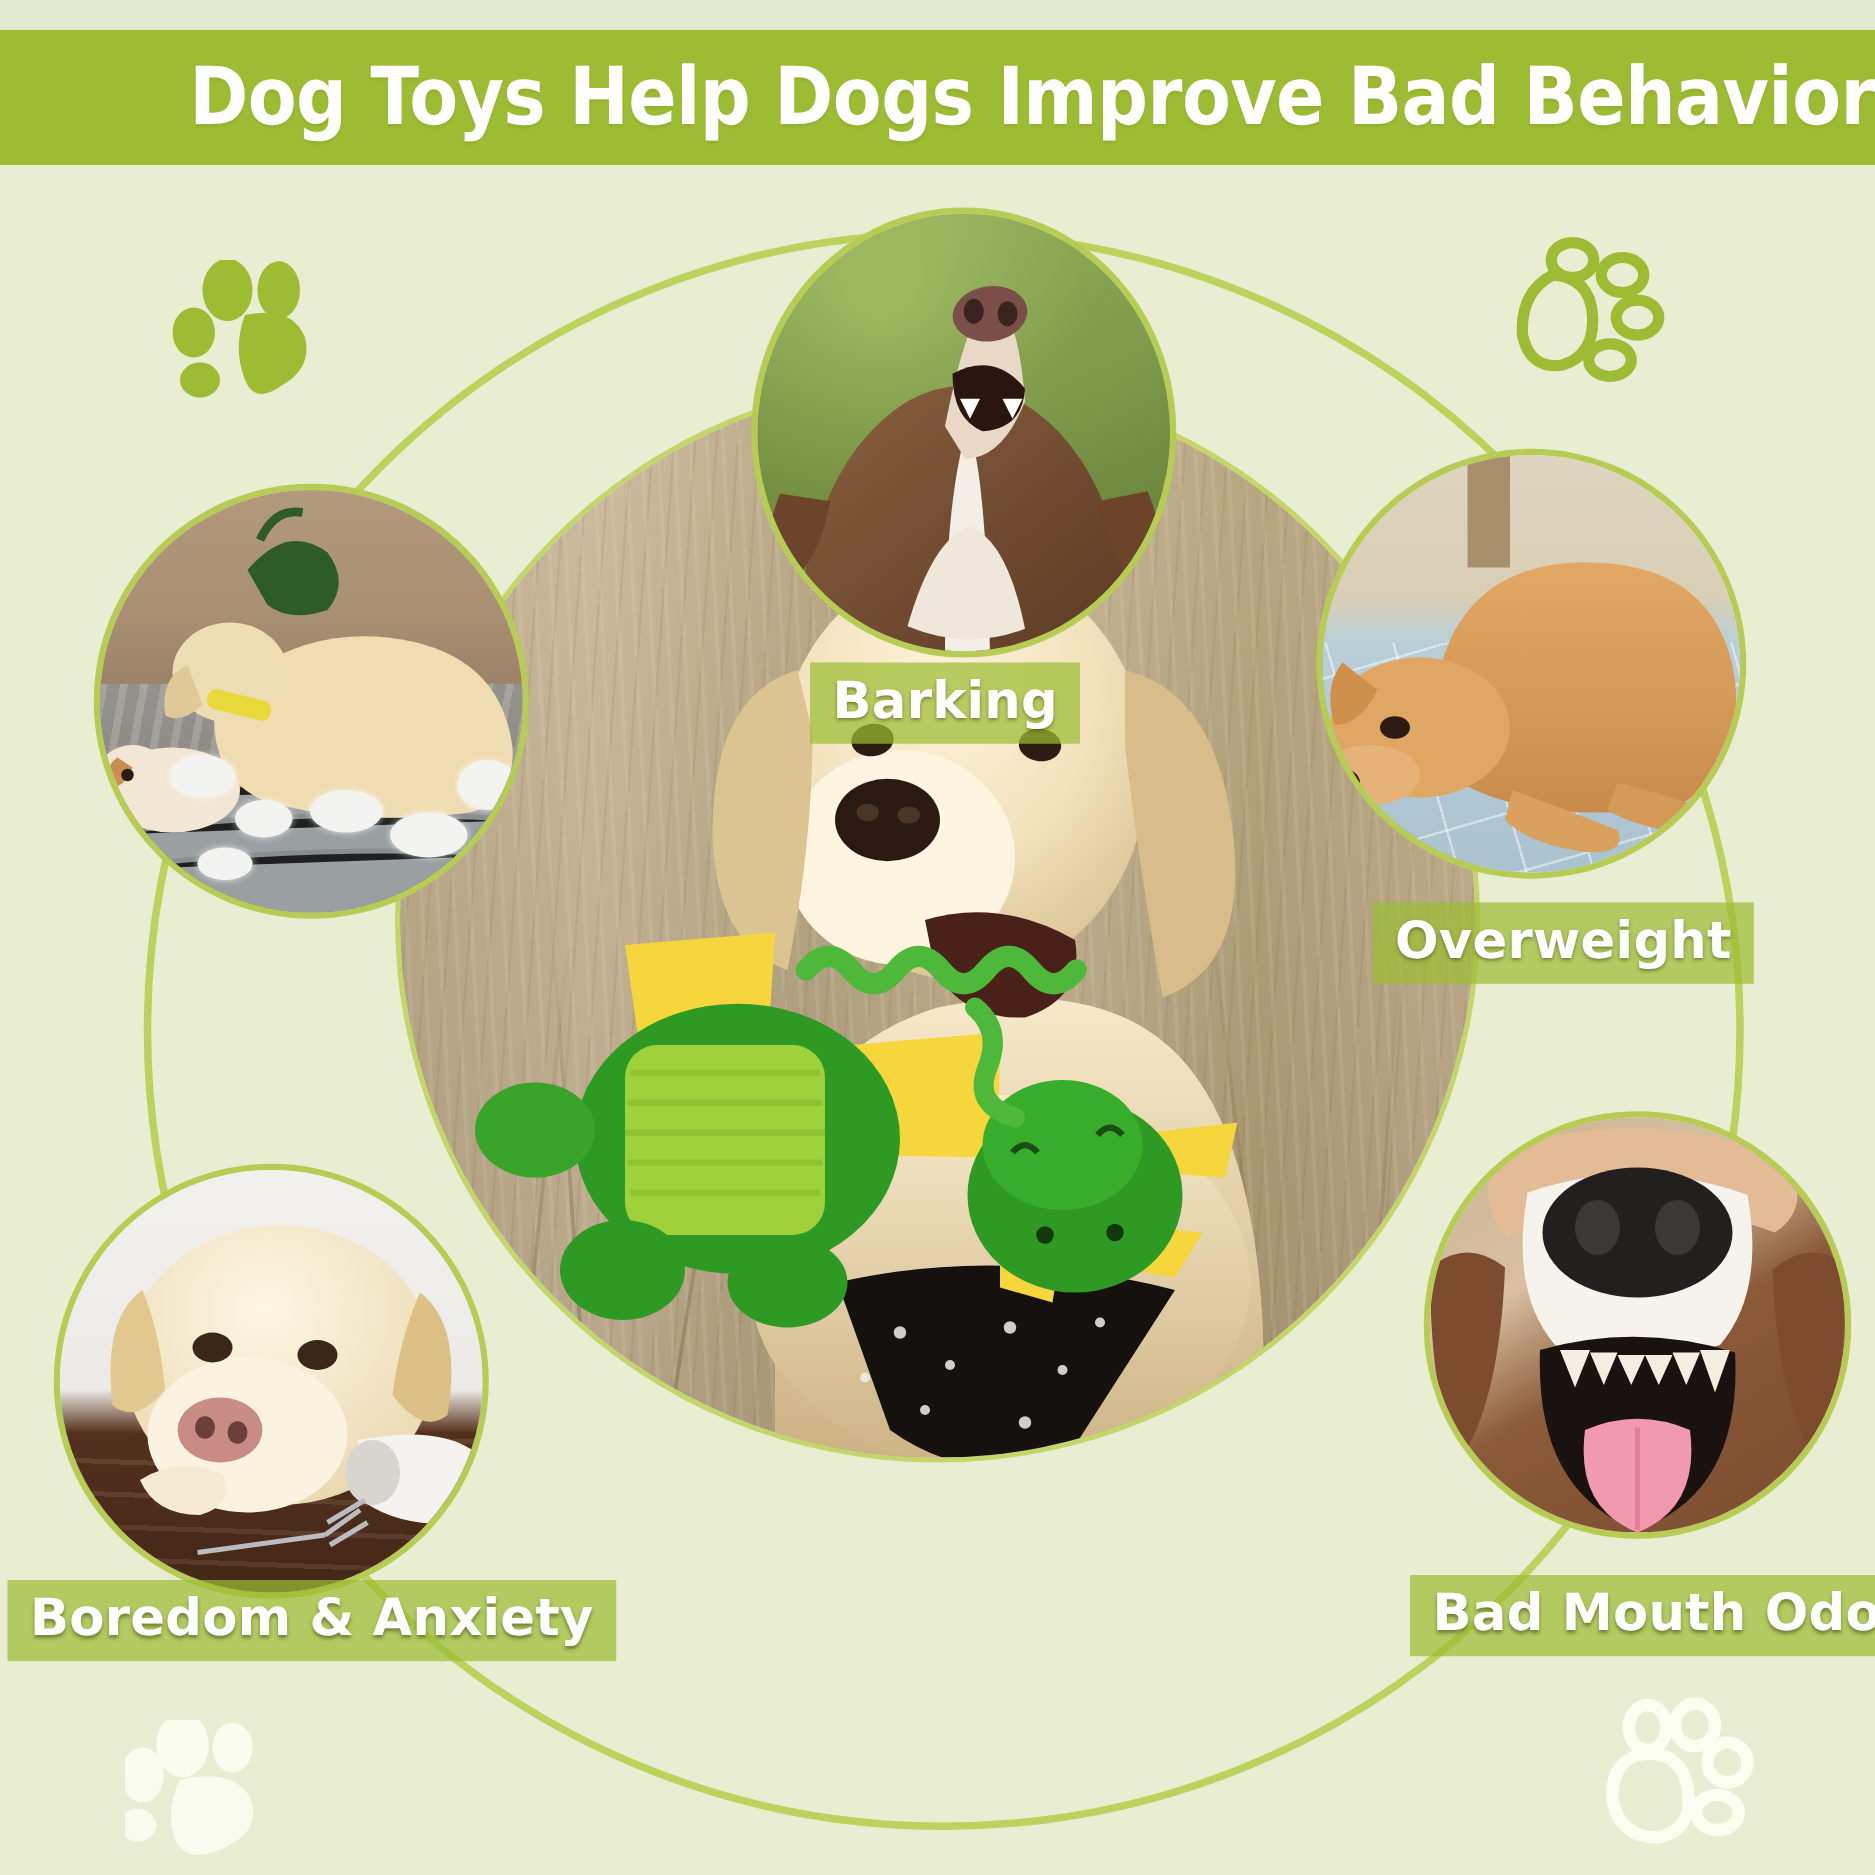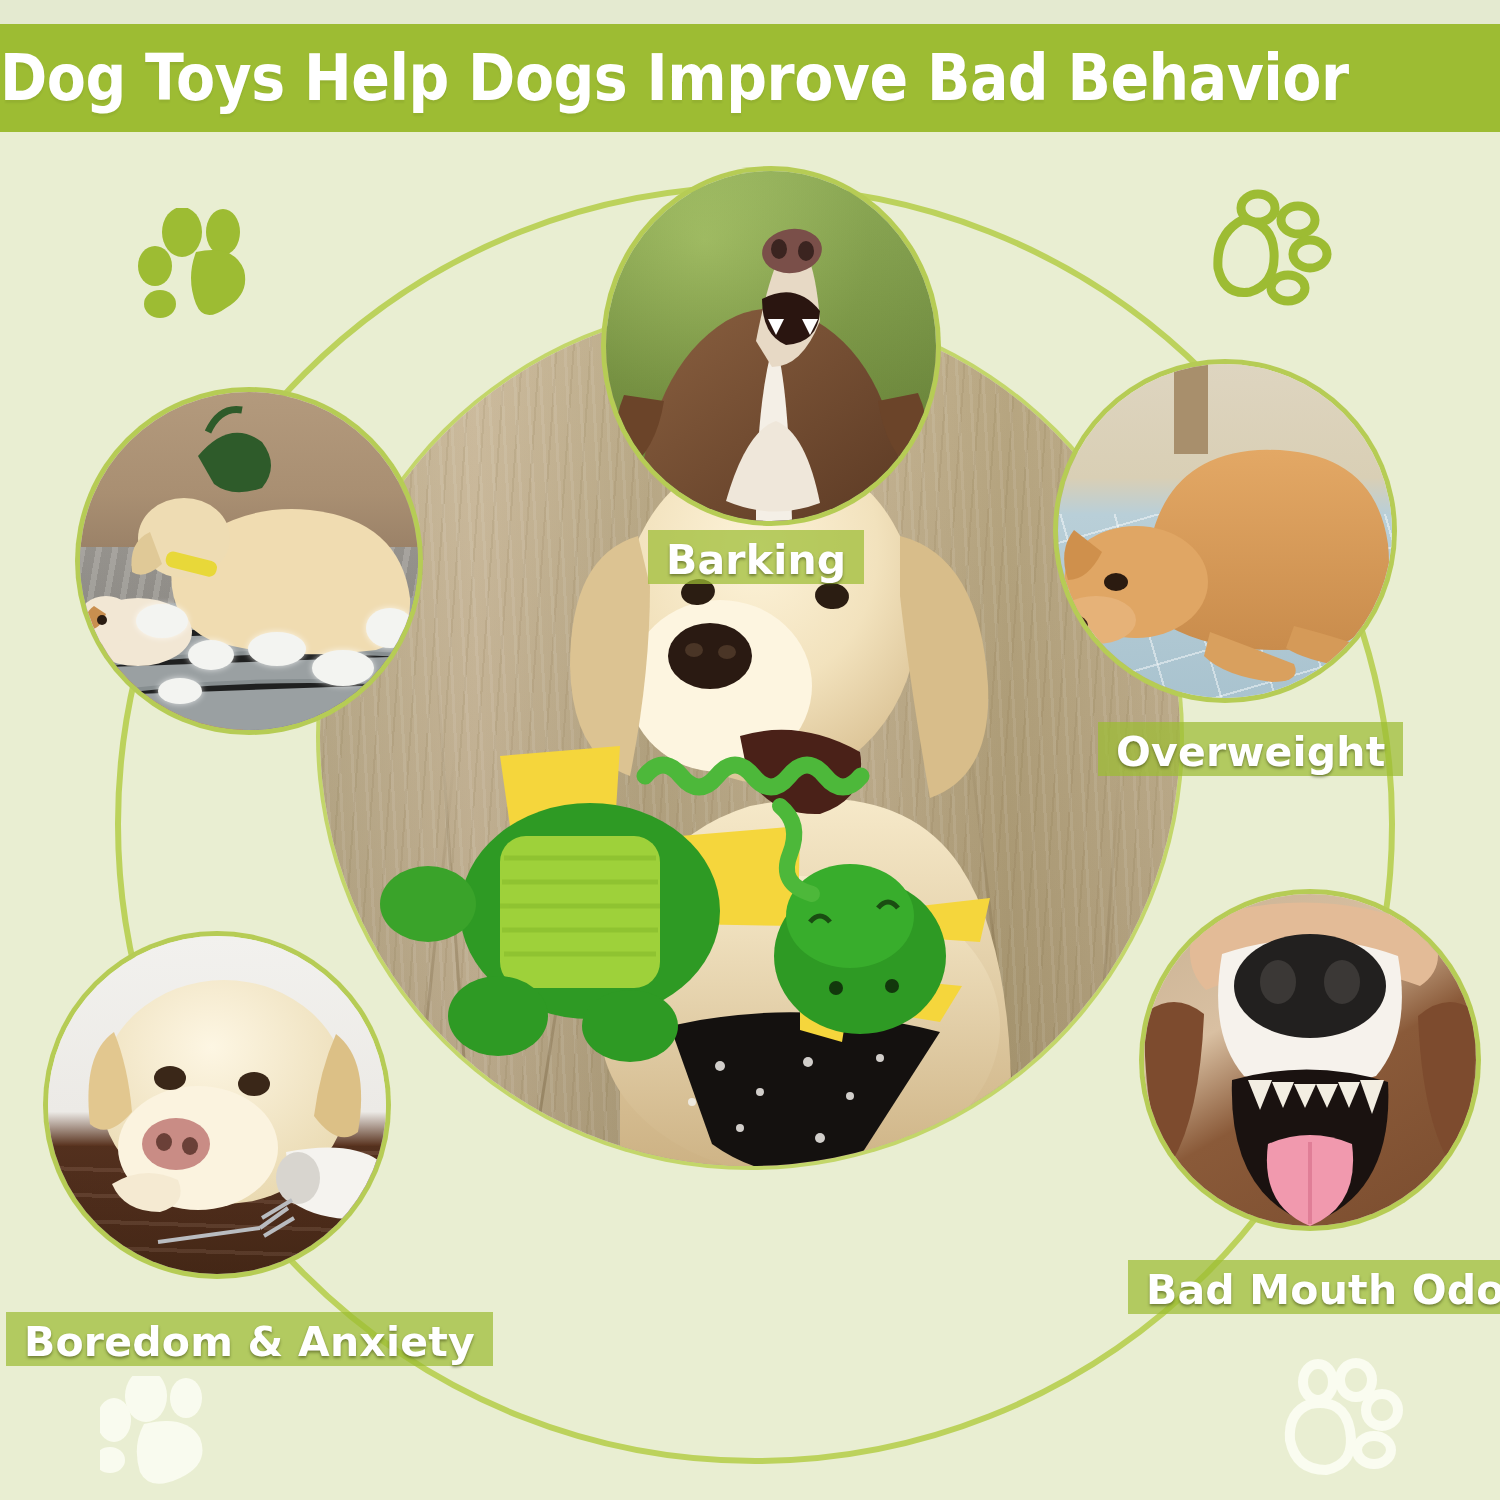--- a/index.html
+++ b/index.html
@@ -13,21 +13,21 @@
   #stage { position:absolute; inset:0; width:1500px; height:1500px; overflow:hidden; }
 
   
   .top-strip {
     position:absolute; left:0; top:0; width:1500px; height:24px;
     background:#e4ead0;
   }
   .header-banner {
     position:absolute; left:0; top:24px; width:1500px; height:108px;
     background:#9dbc33;
-    display:flex; align-items:center; justify-content:flex-start;
+    display:flex; align-items:center; justify-content:flex-end;
   }
   .header-title {
     color:#ffffff;
     font-size:57px;
     font-weight:bold;
     letter-spacing:-0.5px;
     white-space:nowrap;
     font-family:"DejaVu Sans", sans-serif;
     text-shadow:0 2px 2px rgba(0,0,0,0.06);
     transform:scaleY(1.12);
@@ -152,21 +152,21 @@
   }
 
   
   .label {
     position:absolute;
     background:rgba(157,188,51,0.72);
     color:#ffffff;
     font-size:41px;
     font-weight:600;
     letter-spacing:0.2px;
-    padding:6px 18px 0 18px;
+    padding:6px 18px 11px 18px;
     white-space:nowrap;
     text-shadow:0 2px 3px rgba(60,70,20,0.55);
     font-family:"DejaVu Sans", sans-serif;
   }
 
   
   .paw { position:absolute; }
 
   
   .toy { position:absolute; }
@@ -411,21 +411,21 @@
 
           <g stroke="#b9bcc0" stroke-width="4" fill="none">
             <line x1="110" y1="306" x2="212" y2="292"></line>
             <line x1="212" y1="292" x2="240" y2="272"></line>
             <line x1="214" y1="282" x2="244" y2="264"></line>
             <line x1="216" y1="300" x2="246" y2="282"></line>
           </g>
         </svg>
       </div>
     </div>
-    <div class="label" style="left:6px; top:1128px;margin-top:48px;">Boredom &amp; Anxiety</div>
+    <div class="label" style="left:6px; top:1128px;">Boredom &amp; Anxiety</div>
 
     <div class="photo" style="left:1144px; top:758px; width:332px; height:332px;">
       <div class="scene">
         <div class="bg-closeup"></div>
         <svg width="332" height="332" viewBox="0 0 332 332" style="position:absolute;inset:0;">
 
           <path d="M52 28 Q166 -14 286 34 Q306 72 276 92 Q168 52 62 96 Q36 70 52 28 Z" fill="#e3bb97"></path>
 
           <path d="M78 60 Q166 30 254 62 Q268 140 232 182 Q166 204 100 182 Q64 140 78 60 Z" fill="#f6f2ec"></path>
 

